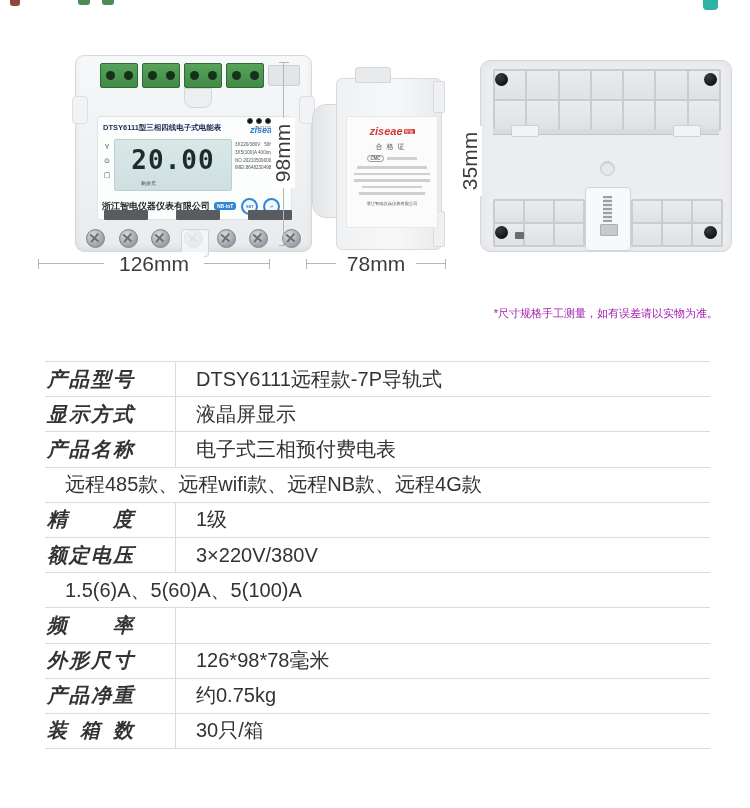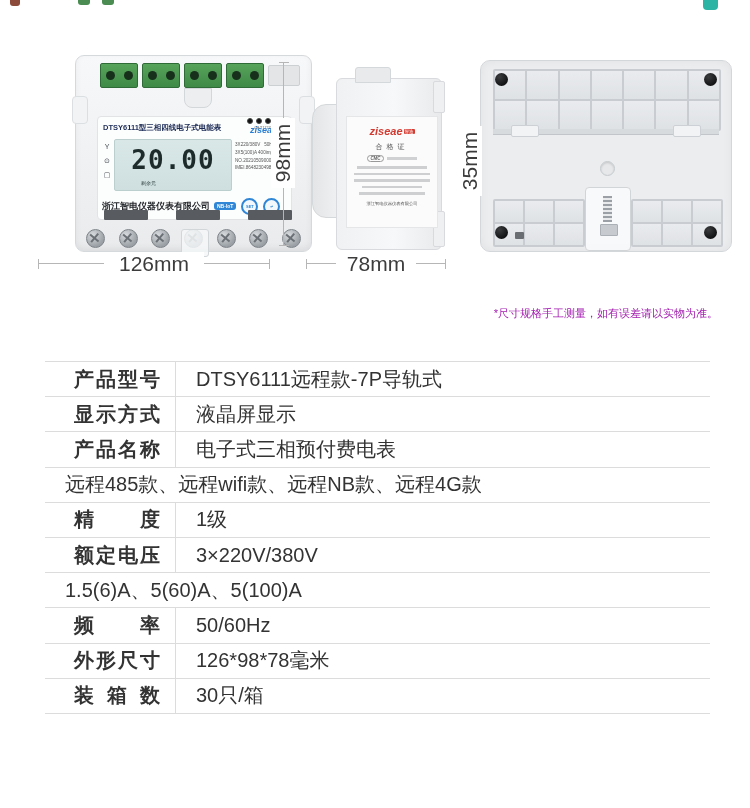--- a/index.html
+++ b/index.html
@@ -114,22 +114,22 @@
   .dim-text{position:absolute;font-size:21px;color:#3c3c3c;background:#fff;text-align:center;line-height:24px;}
   .rot{transform:rotate(-90deg);}
 
   
   .disclaimer{position:absolute;right:32px;top:306px;font-size:11px;color:#a21caf;}
 
   
   .spec-table{position:absolute;left:45px;top:361px;width:665px;border-bottom:1px solid #dcdcdc;}
   .spec-row{display:flex;align-items:center;height:34.2px;border-top:1px solid #dcdcdc;}
   .spec-label{width:130px;flex:0 0 130px;border-right:1px solid #dcdcdc;align-self:stretch;display:flex;align-items:center;}
-  .spec-label span{display:block;margin-left:29px;width:86px;font-size:20px;font-weight:700;color:#333;
-    text-align:justify;text-align-last:justify;}
+  .spec-label span{display:block;margin-left:2px;width:86px;font-size:20px;font-weight:700;color:#333;
+    text-align:justify;text-align-last:justify;font-style:italic;}
   .spec-value{flex:1;padding-left:20px;font-size:20px;color:#333;white-space:nowrap;}
 </style>
 </head>
 <body>
 
 <div class="canvas">
 
   <div class="artifact art-red"></div>
   <div class="artifact art-green1"></div>
   <div class="artifact art-green2"></div>
@@ -337,29 +337,34 @@
         </div>
       <div class="spec-value">3×220V/380V</div>
     </div>
     <div class="spec-row">
       <div class="spec-value">1.5(6)A、5(60)A、5(100)A</div>
     </div>
     <div class="spec-row">
       <div class="spec-label">
           <span>频率</span>
         </div>
-      <div class="spec-value">50/60Hz</div>
     </div>
     <div class="spec-row">
       <div class="spec-label">
           <span>外形尺寸</span>
         </div>
       <div class="spec-value">126*98*78毫米</div>
     </div>
     <div class="spec-row">
       <div class="spec-label">
+          <span>产品净重</span>
+        </div>
+      <div class="spec-value">约0.75kg</div>
+    </div>
+    <div class="spec-row">
+      <div class="spec-label">
           <span>装箱数</span>
         </div>
       <div class="spec-value">30只/箱</div>
     </div>
   </div>
 
 </div>
 
 </body></html>

